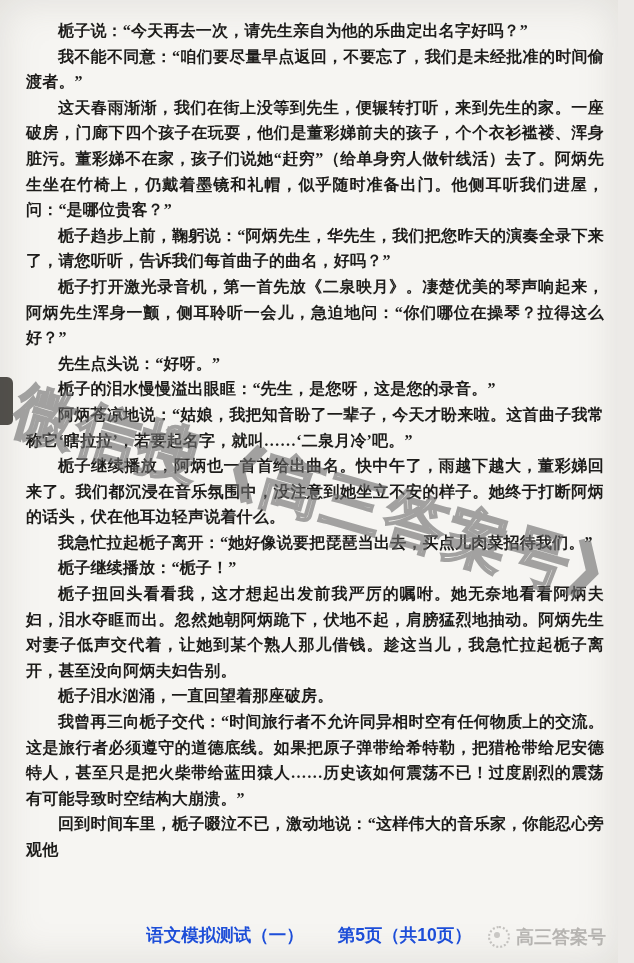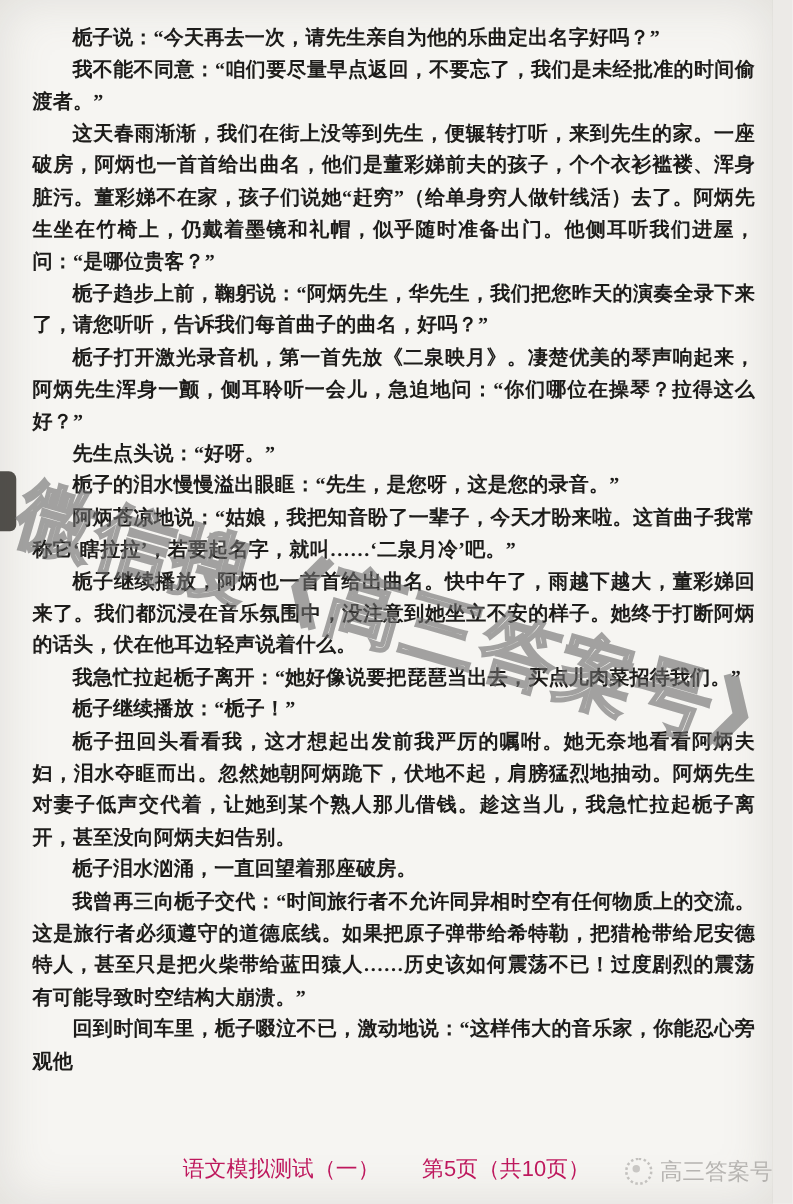--- a/index.html
+++ b/index.html
@@ -56,34 +56,34 @@
     opacity:.85;
     z-index:1;
   }
   .footer{
     position:absolute;
     left:0;right:0;bottom:16px;
     display:flex;
     justify-content:center;
     gap:34px;
     font-size:17.5px;
-    font-weight:400;
-    color:#be185d;
+    font-weight:700;
+    color:#1d4ed8;
     z-index:2;
     font-family:"Liberation Sans","DejaVu Sans",sans-serif;
   }
   .stamp{
     position:absolute;
-    right:0;bottom:14px;
+    right:12px;bottom:14px;
     display:flex;
     align-items:center;
     gap:6px;
     color:#b6b4b1;
     font-size:18px;
-    font-weight:400;
+    font-weight:700;
     z-index:4;
     font-family:"Liberation Sans","DejaVu Sans",sans-serif;
   }
   .stamp .logo{
     width:18px;height:18px;
     border:2px dotted #c3c1be;
     border-radius:50%;
     position:relative;
     display:inline-block;
   }
@@ -99,21 +99,21 @@
 </head>
 <body>
 
 <div class="page">
 
   <div class="edge-smudge"></div>
 
   <div class="content">
       <p class="para">栀子说：“今天再去一次，请先生亲自为他的乐曲定出名字好吗？”</p>
       <p class="para">我不能不同意：“咱们要尽量早点返回，不要忘了，我们是未经批准的时间偷渡者。”</p>
-      <p class="para">这天春雨渐渐，我们在街上没等到先生，便辗转打听，来到先生的家。一座破房，阿炳也一首首给出曲名，他们是董彩娣前夫的孩子，个个衣衫褴褛、浑身脏污。董彩娣不在家，孩子们说她“赶穷”（给单身穷人做针线活）去了。阿炳先生坐在竹椅上，仍戴着墨镜和礼帽，似乎随时准备出门。他侧耳听我们进屋，问：“是哪位贵客？”</p>
+      <p class="para">这天春雨渐渐，我们在街上没等到先生，便辗转打听，来到先生的家。一座破房，门廊下四个孩子在玩耍，他们是董彩娣前夫的孩子，个个衣衫褴褛、浑身脏污。董彩娣不在家，孩子们说她“赶穷”（给单身穷人做针线活）去了。阿炳先生坐在竹椅上，仍戴着墨镜和礼帽，似乎随时准备出门。他侧耳听我们进屋，问：“是哪位贵客？”</p>
       <p class="para">栀子趋步上前，鞠躬说：“阿炳先生，华先生，我们把您昨天的演奏全录下来了，请您听听，告诉我们每首曲子的曲名，好吗？”</p>
       <p class="para">栀子打开激光录音机，第一首先放《二泉映月》。凄楚优美的琴声响起来，阿炳先生浑身一颤，侧耳聆听一会儿，急迫地问：“你们哪位在操琴？拉得这么好？”</p>
       <p class="para">先生点头说：“好呀。”</p>
       <p class="para">栀子的泪水慢慢溢出眼眶：“先生，是您呀，这是您的录音。”</p>
       <p class="para">阿炳苍凉地说：“姑娘，我把知音盼了一辈子，今天才盼来啦。这首曲子我常称它‘瞎拉拉’，若要起名字，就叫……‘二泉月冷’吧。”</p>
       <p class="para">栀子继续播放，阿炳也一首首给出曲名。快中午了，雨越下越大，董彩娣回来了。我们都沉浸在音乐氛围中，没注意到她坐立不安的样子。她终于打断阿炳的话头，伏在他耳边轻声说着什么。</p>
       <p class="para">我急忙拉起栀子离开：“她好像说要把琵琶当出去，买点儿肉菜招待我们。”</p>
       <p class="para">栀子继续播放：“栀子！”</p>
       <p class="para">栀子扭回头看看我，这才想起出发前我严厉的嘱咐。她无奈地看看阿炳夫妇，泪水夺眶而出。忽然她朝阿炳跪下，伏地不起，肩膀猛烈地抽动。阿炳先生对妻子低声交代着，让她到某个熟人那儿借钱。趁这当儿，我急忙拉起栀子离开，甚至没向阿炳夫妇告别。</p>
       <p class="para">栀子泪水汹涌，一直回望着那座破房。</p>

